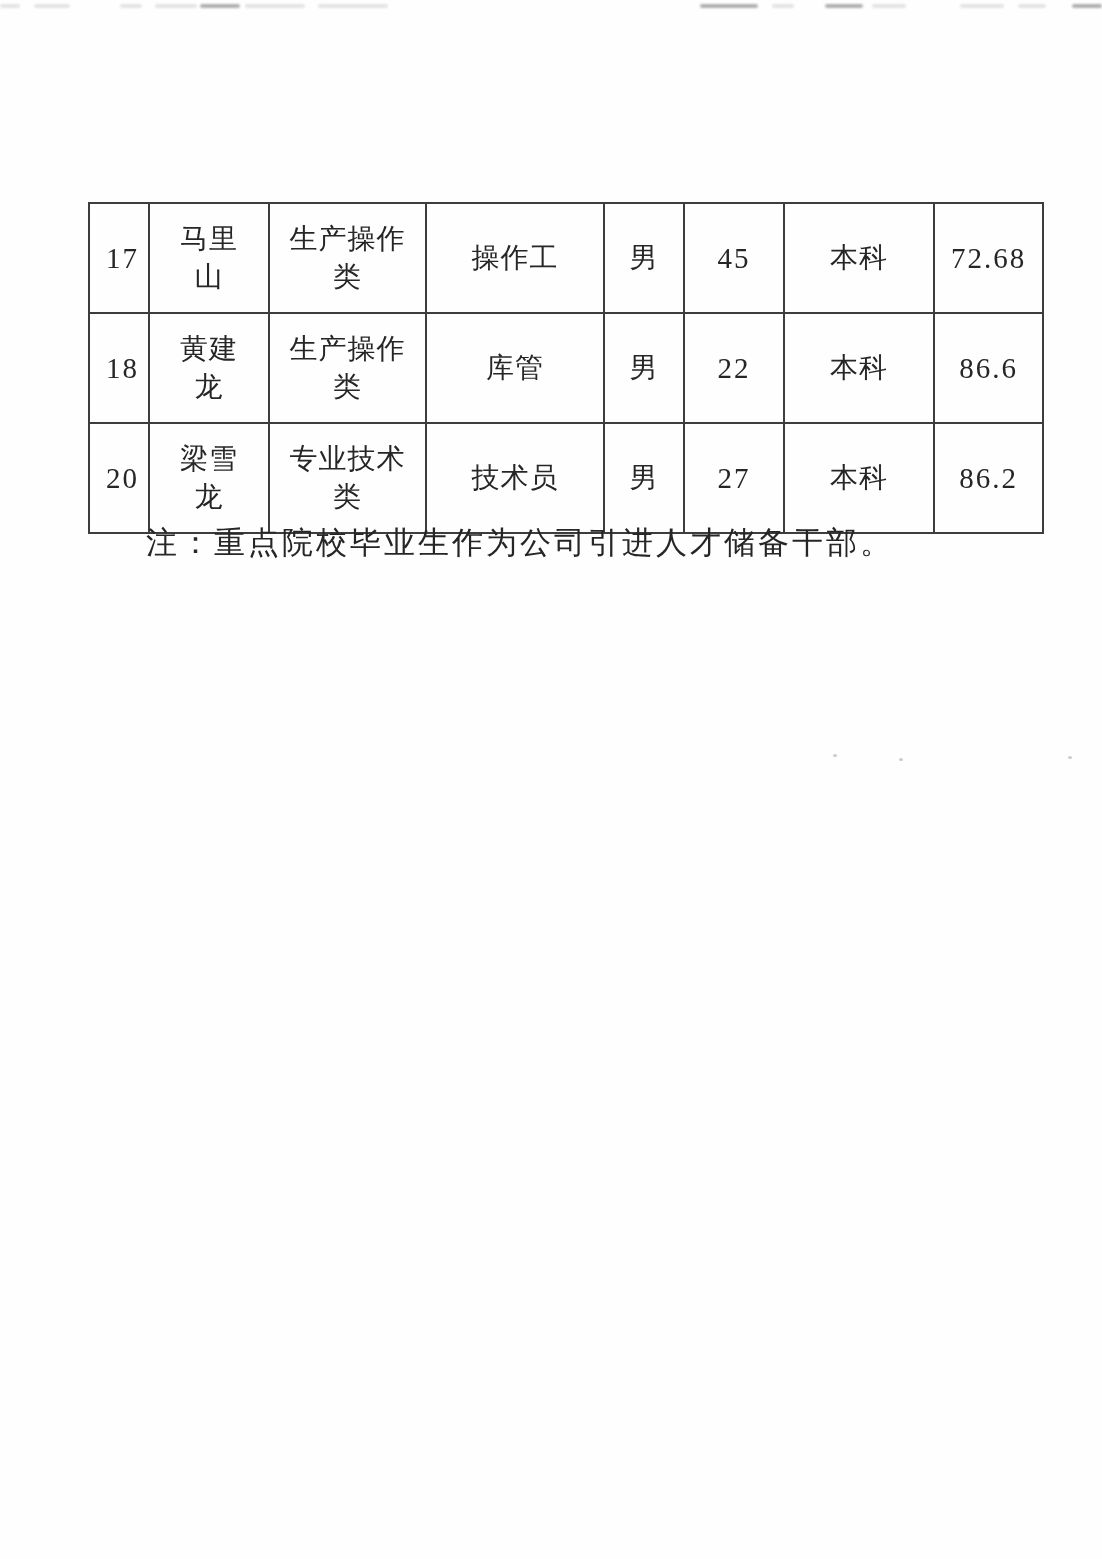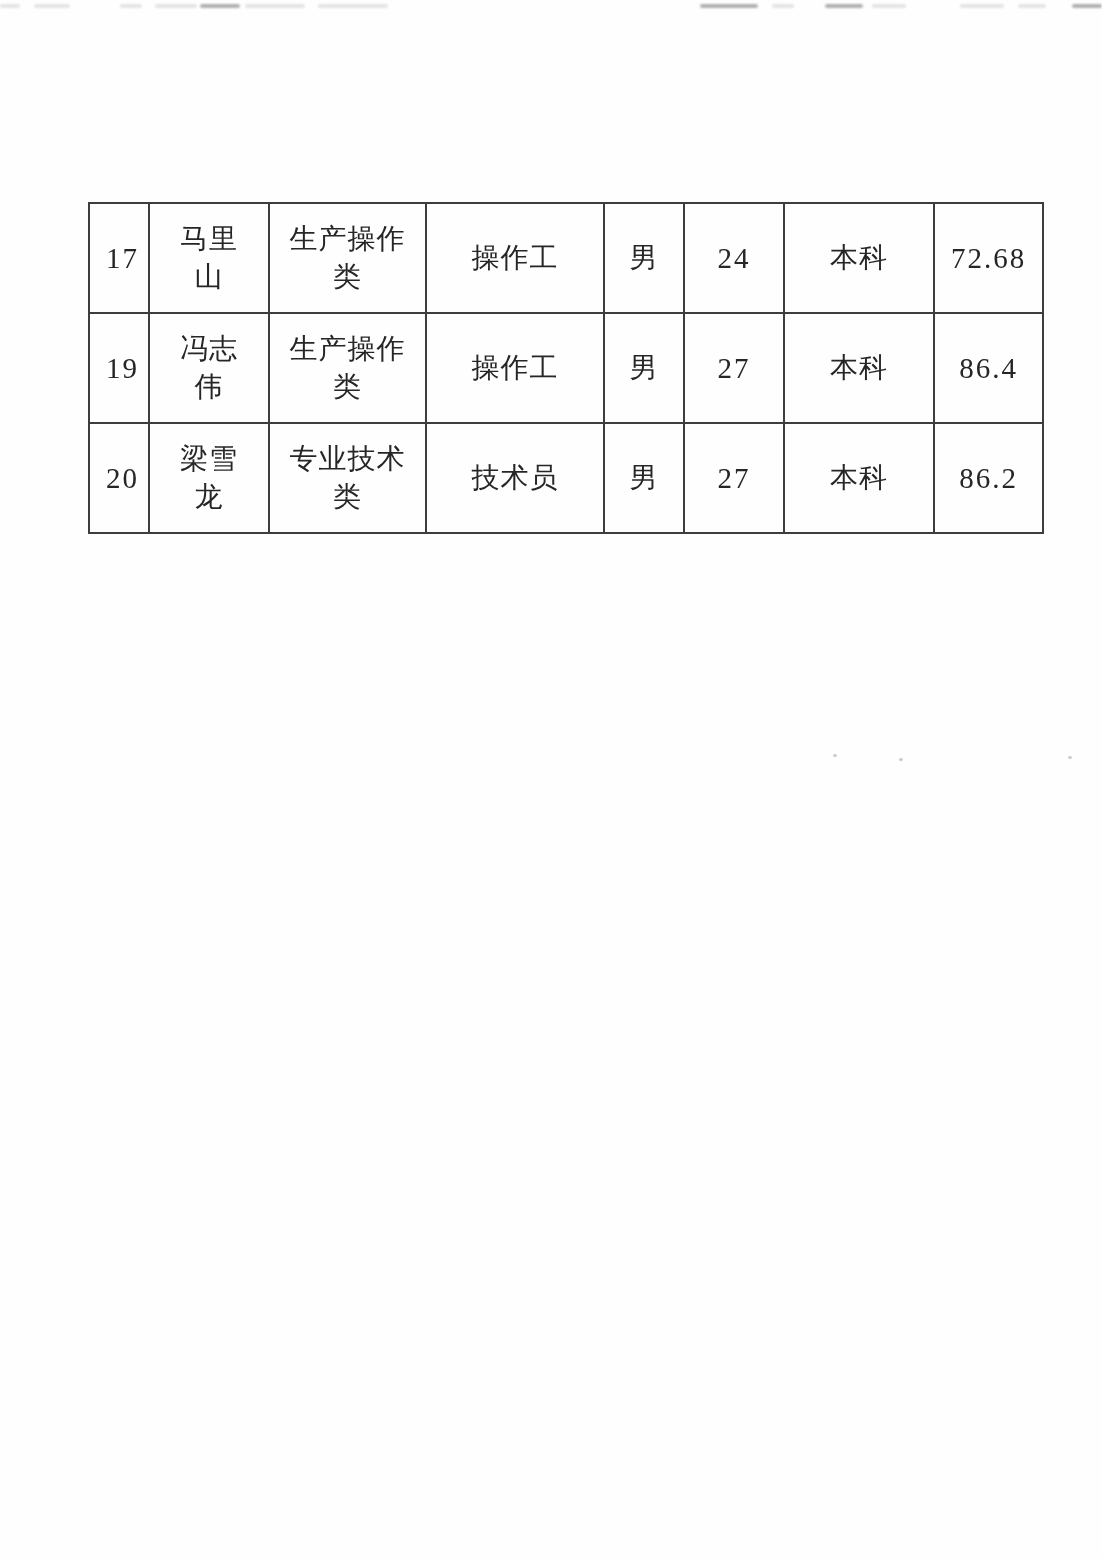--- a/index.html
+++ b/index.html
@@ -113,45 +113,46 @@
       <col style="width:150px">
       <col style="width:109px">
     </colgroup>
     <tbody>
       <tr>
         <td class="num">17</td>
         <td>马里山</td>
         <td>生产操作类</td>
         <td>操作工</td>
         <td>男</td>
-        <td class="num">24</td>
+        <td class="num">45</td>
         <td>本科</td>
         <td class="score">72.68</td>
       </tr>
       <tr>
-        <td class="num">19</td>
-        <td>冯志伟</td>
+        <td class="num">18</td>
+        <td>黄建龙</td>
         <td>生产操作类</td>
-        <td>操作工</td>
+        <td>库管</td>
         <td>男</td>
-        <td class="num">27</td>
+        <td class="num">22</td>
         <td>本科</td>
-        <td class="score">86.4</td>
+        <td class="score">86.6</td>
       </tr>
       <tr>
         <td class="num">20</td>
         <td>梁雪龙</td>
         <td>专业技术类</td>
         <td>技术员</td>
         <td>男</td>
         <td class="num">27</td>
         <td>本科</td>
         <td class="score">86.2</td>
       </tr>
     </tbody>
   </table>
 
+  <div class="note">注：重点院校毕业生作为公司引进人才储备干部。</div>
 
   <div class="speckle" style="left:833px; top:754px;"></div>
   <div class="speckle" style="left:899px; top:758px;"></div>
   <div class="speckle" style="left:1068px; top:756px;"></div>
 
 </div>
 
 </body></html>

